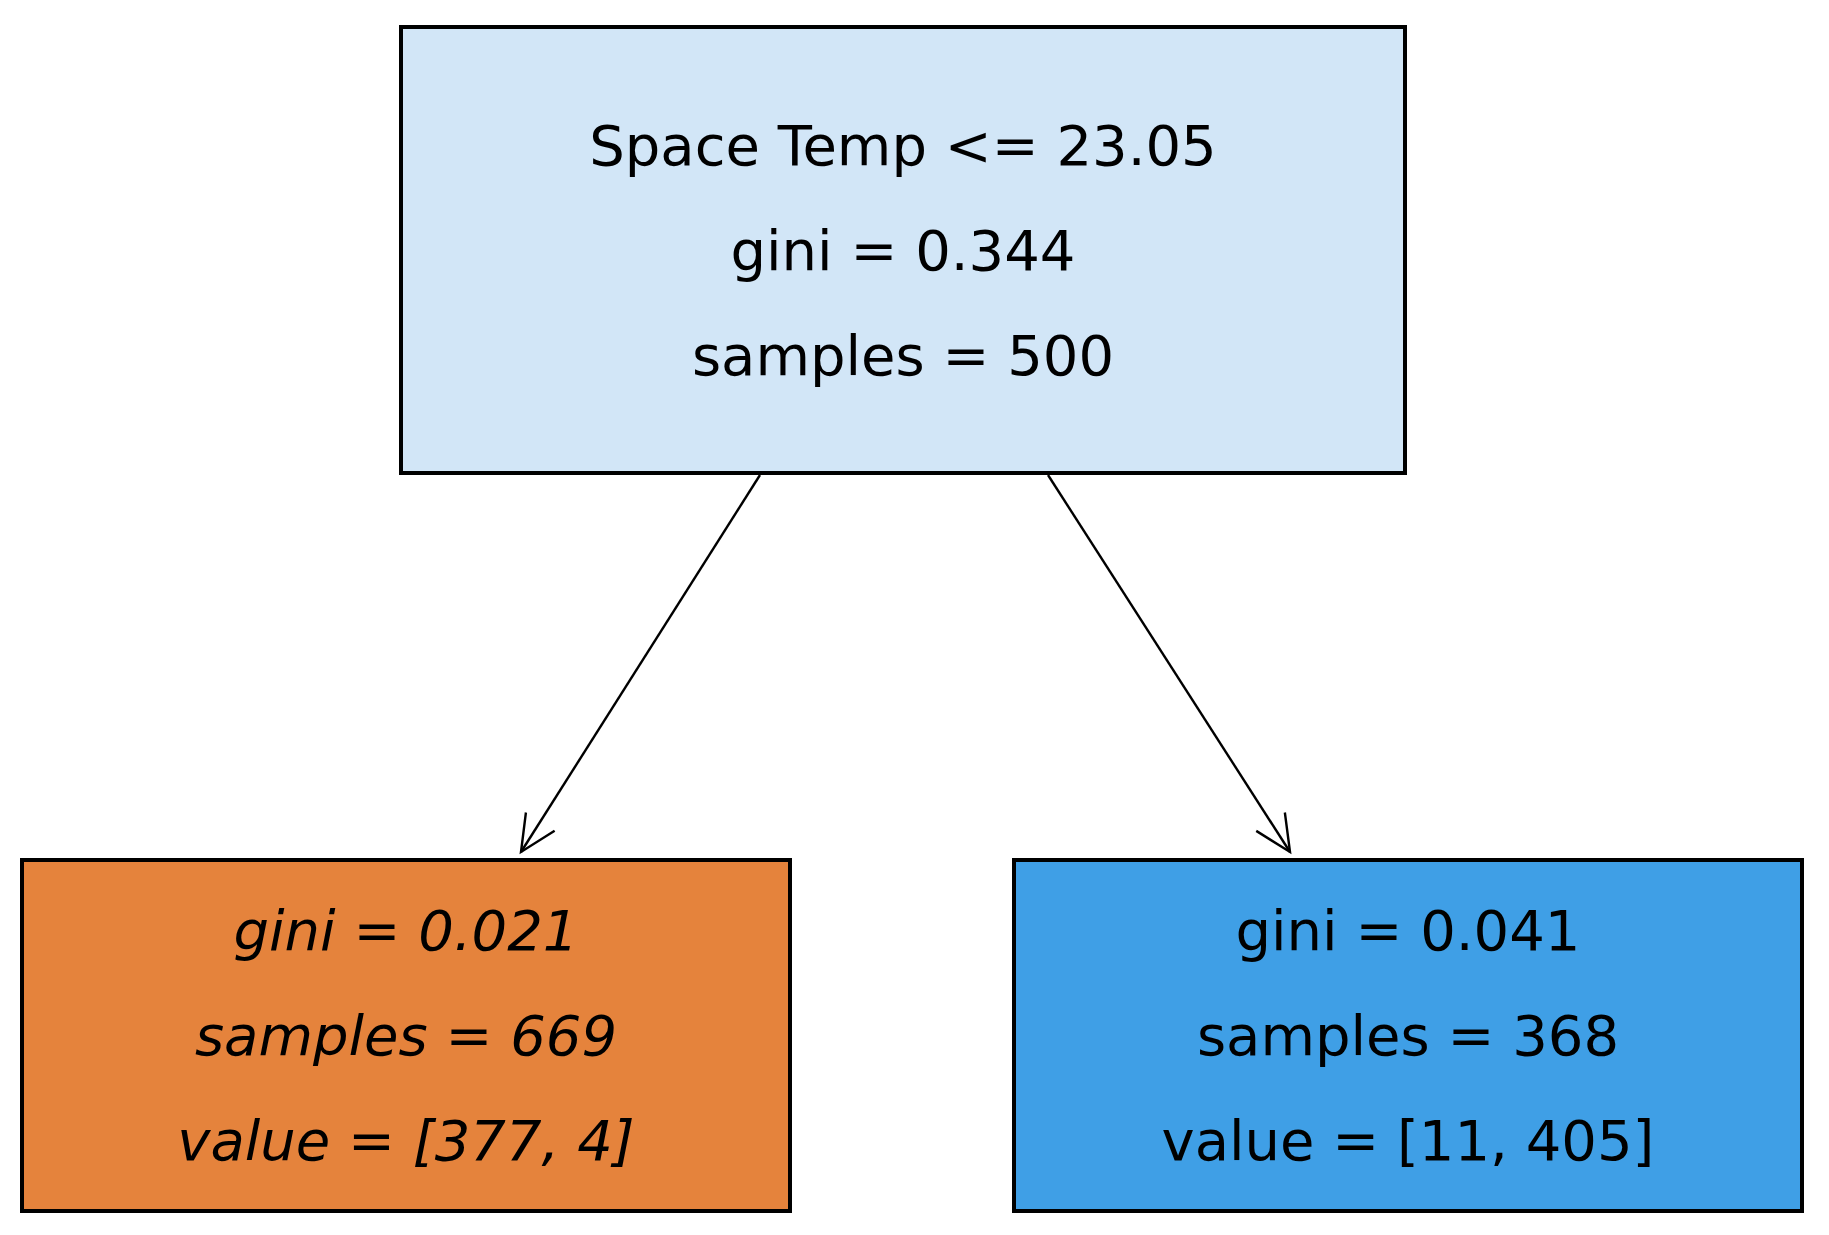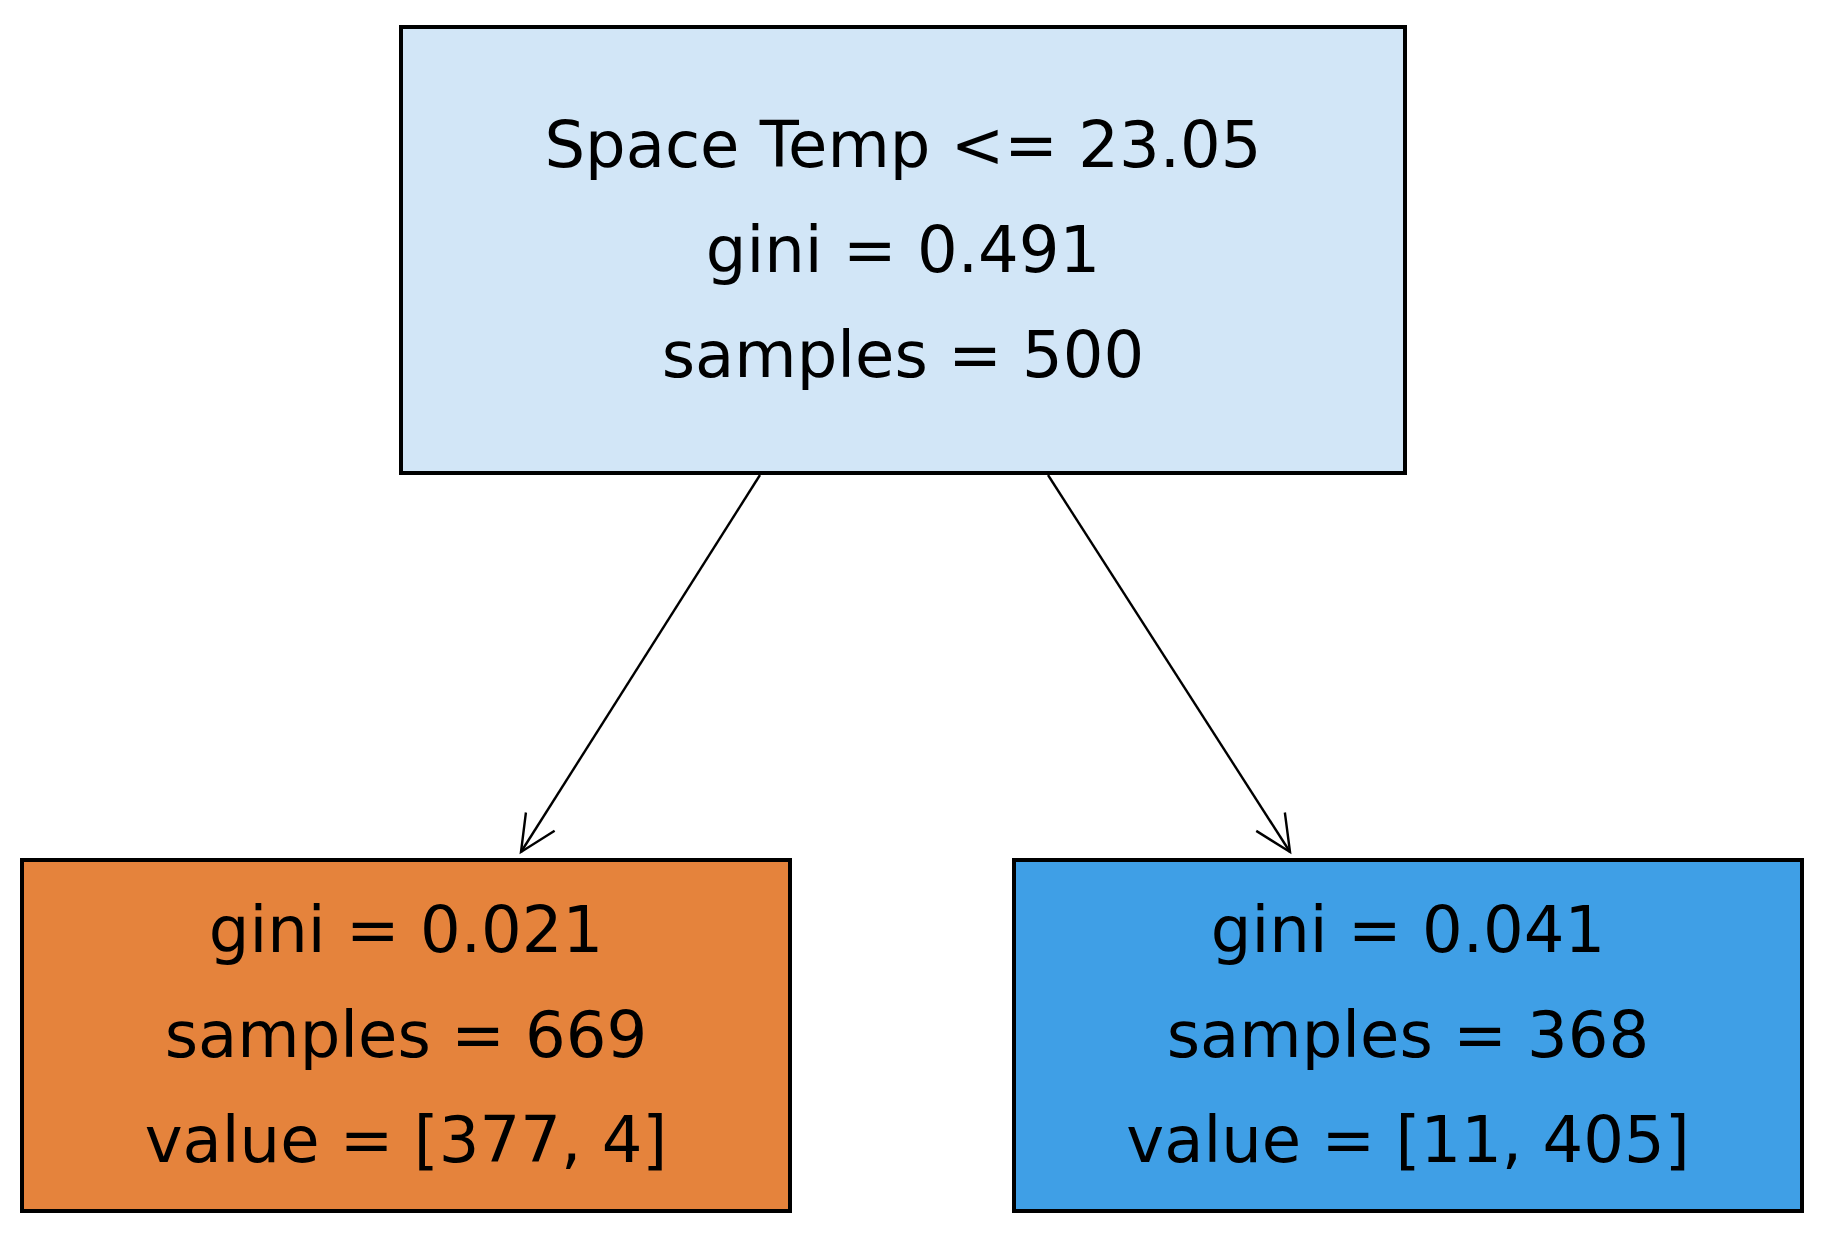--- a/index.html
+++ b/index.html
@@ -31,37 +31,38 @@
   .node {
     position: absolute;
     box-sizing: border-box;
     border: 4px solid #000000;
     display: flex;
     flex-direction: column;
     justify-content: center;
     align-items: center;
     text-align: center;
     color: #000000;
-    font-size: 64px;
+    font-size: 56px;
     line-height: 105px;
     white-space: nowrap;
   }
   .node-root {
     left: 399px;
     top: 25px;
     width: 1008px;
     height: 450px;
     background: #d2e6f7;
   }
   .node-leaf-left {
     left: 20px;
     top: 858px;
     width: 772px;
     height: 355px;
     background: #e5833c;
+    font-style: italic;
   }
   .node-leaf-right {
     left: 1012px;
     top: 858px;
     width: 792px;
     height: 355px;
     background: #3f9fe6;
   }
 </style>
 </head>
@@ -74,21 +75,21 @@
       <marker id="open-arrowhead" markerUnits="userSpaceOnUse" markerWidth="48" markerHeight="48" refX="42" refY="23" orient="auto">
         <path d="M6,6 L42,23 L6,40" fill="none" stroke="#000000" stroke-width="2.4"></path>
       </marker>
     </defs>
     <line x1="760" y1="475" x2="521" y2="852" marker-end="url(#open-arrowhead)"></line>
     <line x1="1048" y1="475" x2="1290" y2="852" marker-end="url(#open-arrowhead)"></line>
   </svg>
 
   <div class="node node-root" style="background-color: rgb(210, 230, 247);">
     <div>Space Temp &lt;= 23.05</div>
-    <div>gini = 0.491</div>
+    <div>gini = 0.344</div>
     <div>samples = 500</div>
   </div>
 
   <div class="node node-leaf-left" style="background-color: rgb(229, 131, 60);">
     <div>gini = 0.021</div>
     <div>samples = 669</div>
     <div>value = [377, 4]</div>
   </div>
 
   <div class="node node-leaf-right" style="background-color: rgb(63, 159, 230);">

